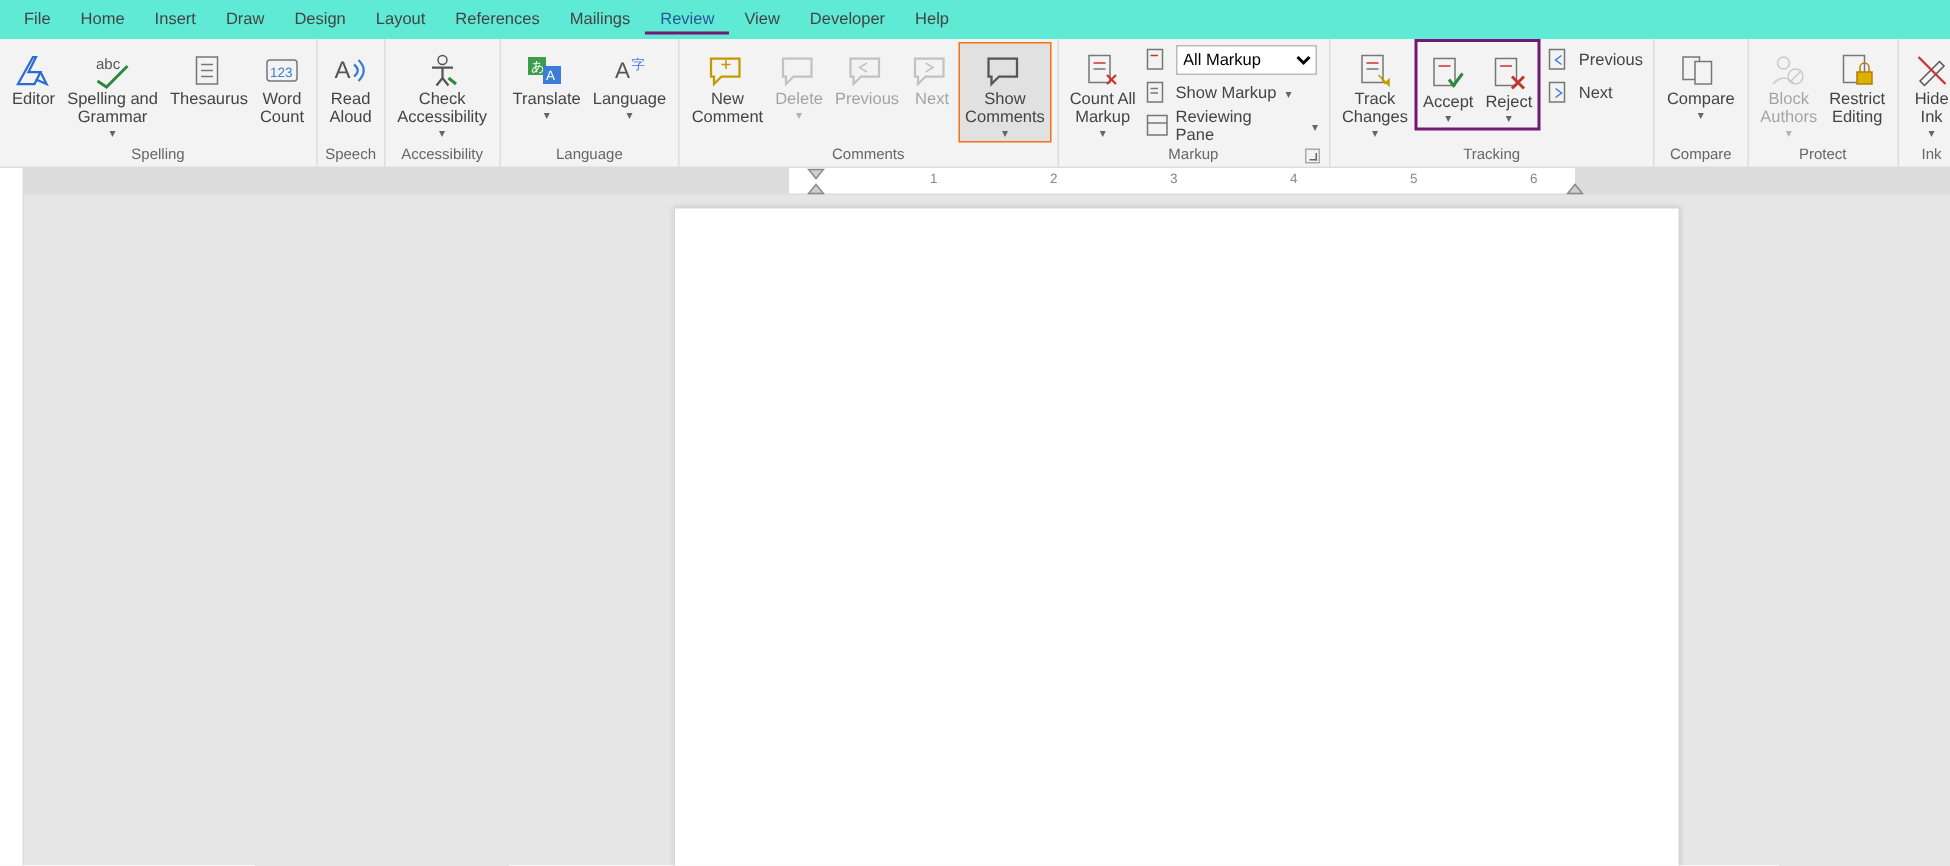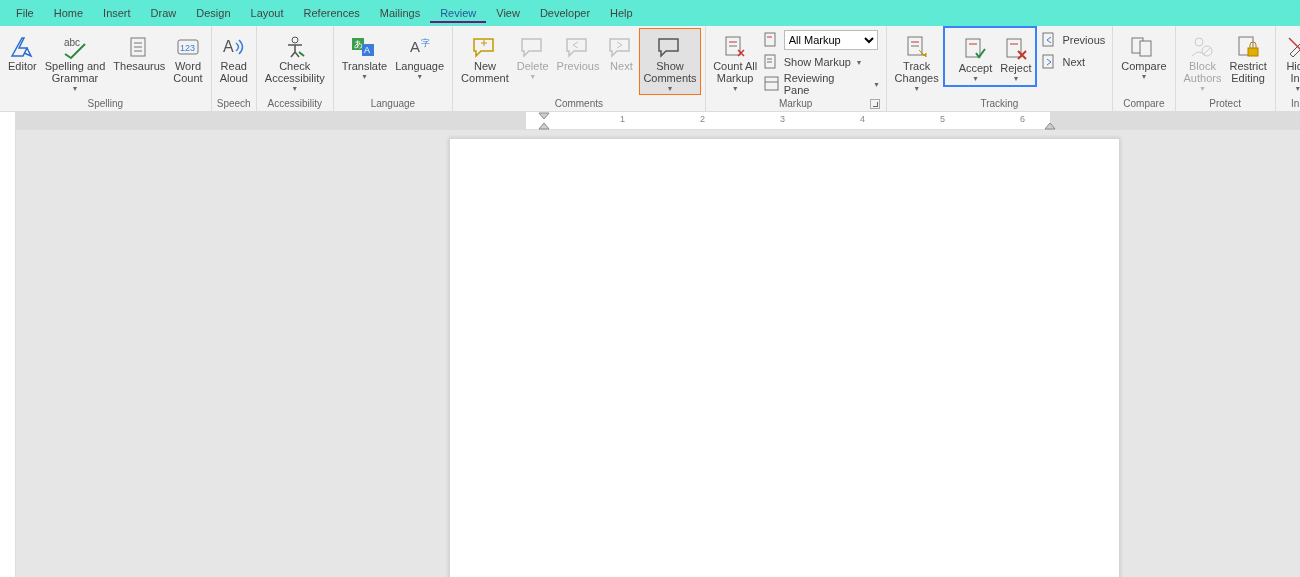--- a/index.html
+++ b/index.html
@@ -83,25 +83,24 @@
   .stack { display:flex; flex-direction:column; gap:2px; padding-top:2px;}
   .row-small {
     display:flex; align-items:center; gap:4px; padding:1px 3px; cursor:pointer; height:20px;
   }
   .row-small .icon { width:16px; height:16px; display:flex;align-items:center;justify-content:center;}
   .row-small .dd { font-size:8px;color:#666; margin-left:2px;}
   select.combo {
     height:20px; width:94px; font-size:11px; border:1px solid #bbb; background:#fff;
   }
   .highlight-box {
-    border: 2px solid #3b82f6;
+    border: 2px solid #701a75;
     position: relative;
     margin-top:-2px;
     padding-top:2px;
-    padding-left:10px;
   }
   
   .work-area {
     background:#e6e6e6;
     height: calc(577px - 26px - 86px);
     display:flex;
     flex-direction:column;
   }
   .vruler-gutter{
     width:16px;background:#fff;border-right:1px solid #ddd;

